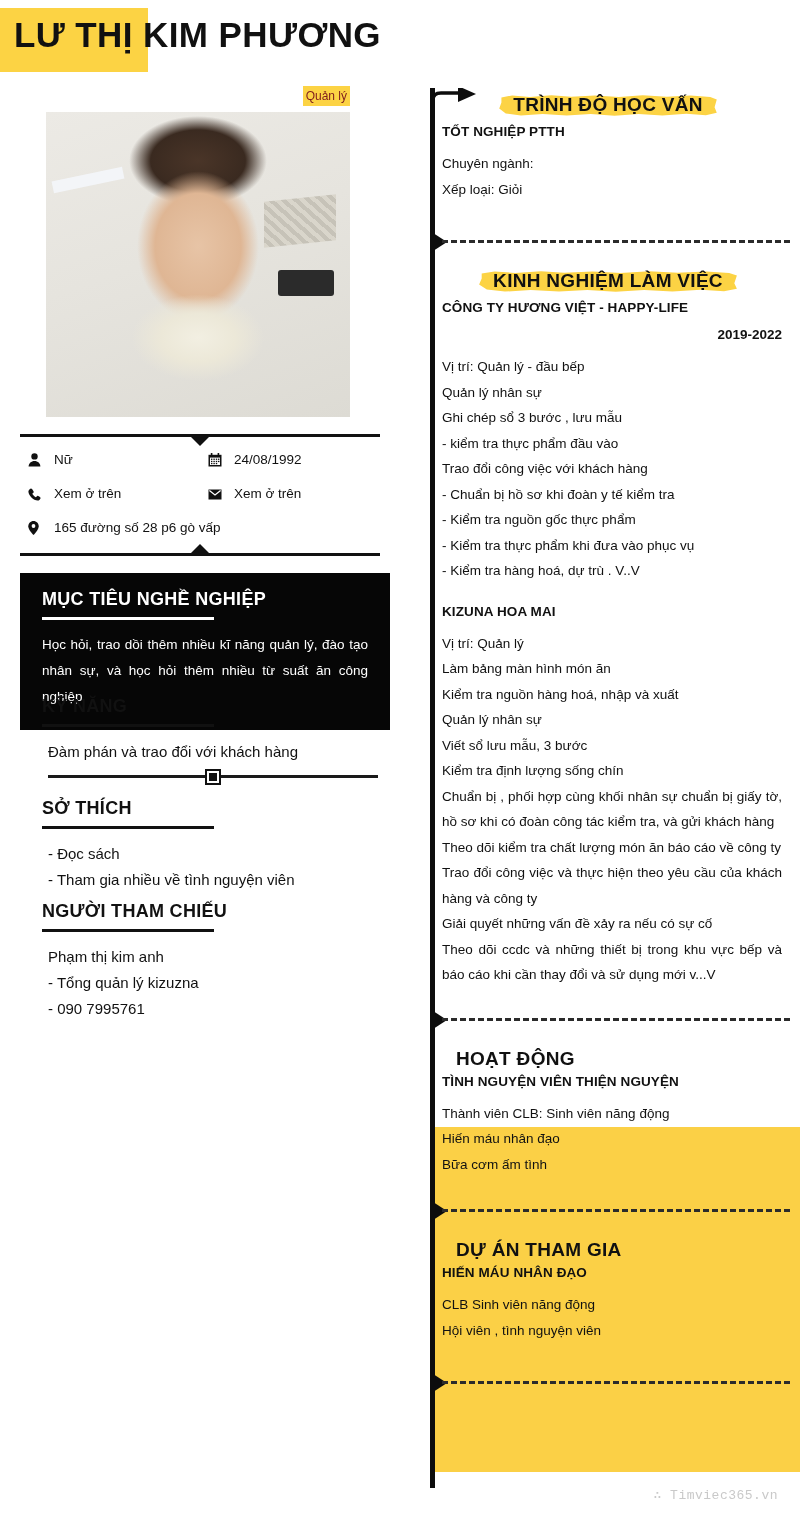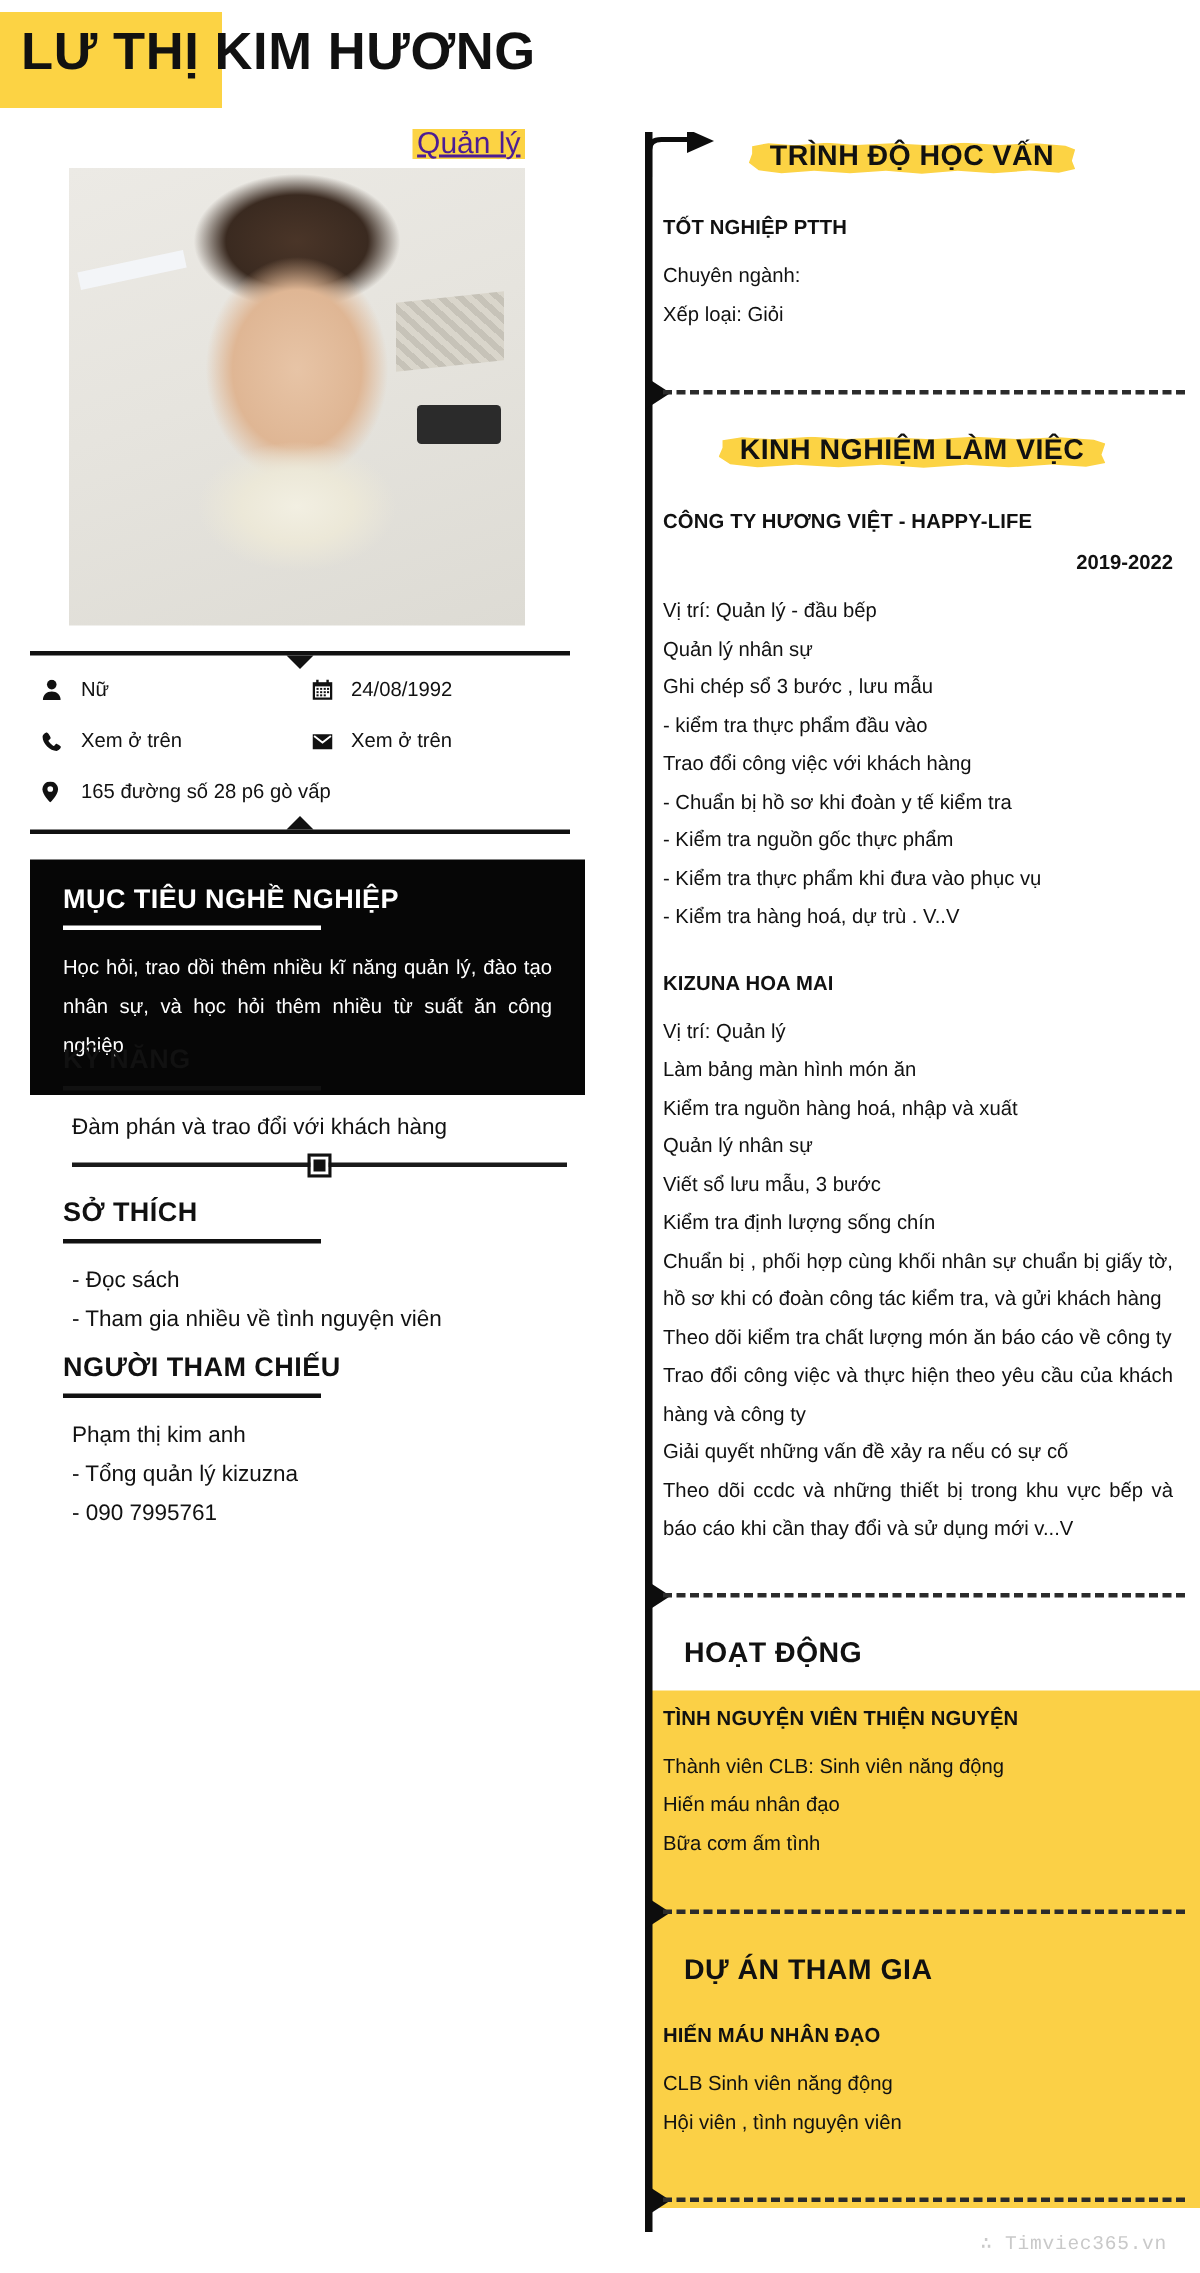--- a/index.html
+++ b/index.html
@@ -28,21 +28,21 @@
 
   
   .left{
     position:absolute;left:0;top:86px;width:412px;height:1429px;
   }
   .role-wrap{
     text-align:right;padding-right:62px;height:30px;
   }
   .role{
     display:inline-block;background:#FCD344;
-    font-size:20px;padding:1px 3px;line-height:18px;color:#4c1d95;text-decoration:underline;
+    font-size:12px;padding:1px 3px;line-height:18px;color:#7f1d1d;
   }
   .photo{
     position:absolute;left:46px;top:26px;
     width:304px;height:305px;
     background:
       radial-gradient(ellipse 92px 60px at 50% 74%, #f2efe2 0%, #ece8d8 40%, rgba(236,232,216,0) 72%),
       radial-gradient(ellipse 78px 96px at 50% 44%, #e7c4a6 0%, #dfb694 55%, rgba(223,182,148,0) 78%),
       radial-gradient(ellipse 86px 56px at 50% 16%, #4a3528 0%, #3a2a20 55%, rgba(58,42,32,0) 80%),
       linear-gradient(160deg,#eceae5 0%,#e6e4de 45%,#dddbd4 100%);
   }
@@ -140,21 +140,21 @@
     content:"";position:absolute;left:0;right:0;top:3px;bottom:4px;
     background:#FCD344;z-index:0;
     clip-path:polygon(1% 12%,6% 2%,14% 9%,24% 1%,33% 8%,44% 2%,55% 9%,66% 1%,77% 8%,88% 2%,97% 10%,100% 22%,99% 58%,100% 84%,95% 96%,86% 89%,75% 98%,64% 90%,53% 99%,42% 90%,31% 98%,20% 90%,10% 98%,3% 88%,0% 64%,1% 36%);
   }
   .brush span{position:relative;z-index:1;margin-top:24px;}
   .rtitle{
     font-size:19px;font-weight:bold;letter-spacing:.3px;color:#111;
   }
   .rtitle-row{text-align:center;padding-right:18px;}
   .rsub{
-    font-size:13.5px;font-weight:bold;letter-spacing:.1px;margin-top:24px;color:#111;
+    font-size:13.5px;font-weight:bold;letter-spacing:.1px;margin-top:4px;color:#111;
   }
   .rdate{
     font-size:13.5px;font-weight:bold;text-align:right;margin-top:12px;padding-right:10px;color:#111;
   }
   .rlist{margin-top:12px;}
   .rline{font-size:13.5px;line-height:25.5px;color:#111;text-align:justify;padding-right:10px;}
 
   .dashed{
     position:relative;height:26px;
   }
@@ -176,21 +176,21 @@
     font-size:13px;color:#c9c9c9;letter-spacing:.5px;
   }
 </style>
 </head>
 <body>
 
 <div class="page">
 
   <div class="header">
     <div class="name-hl"></div>
-    <div class="name">LƯ THỊ KIM HƯƠNG</div>
+    <div class="name">LƯ THỊ KIM PHƯƠNG</div>
   </div>
 
   <div class="left">
 
     <div class="role-wrap">
       <span class="role">Quản lý</span>
     </div>
 
     <div class="photo">
       <div class="lamp"></div>

